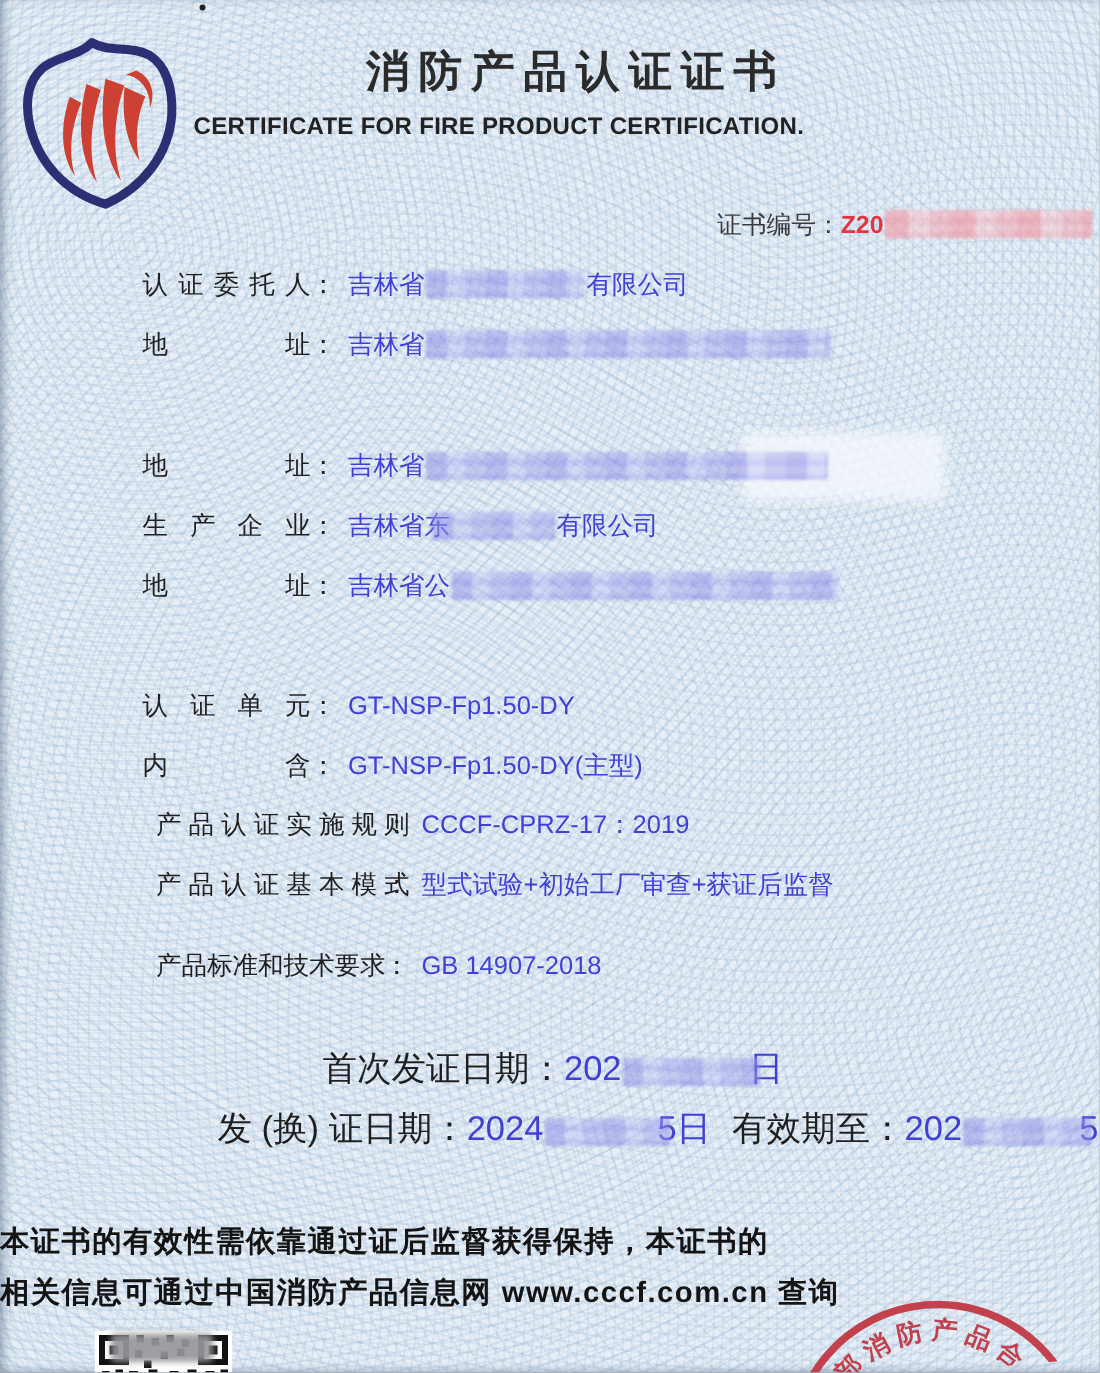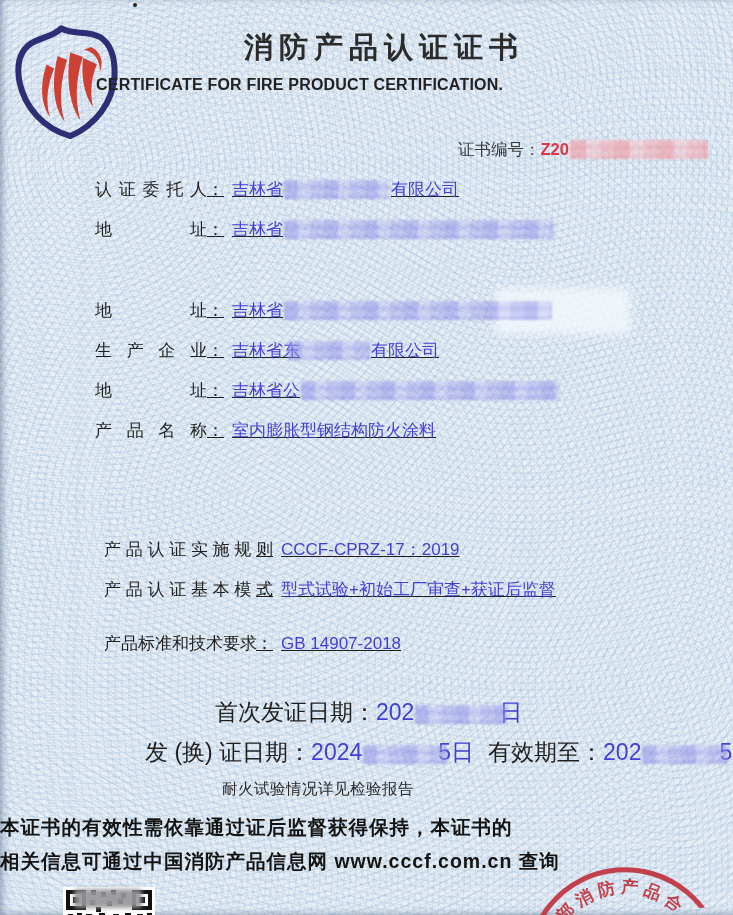--- a/index.html
+++ b/index.html
@@ -12,24 +12,24 @@
       repeating-radial-gradient(circle at 68% 8%, rgba(125,165,205,.14) 0 1.5px, rgba(255,255,255,0) 1.5px 7px),
       repeating-radial-gradient(circle at 35% 55%, rgba(125,165,205,.13) 0 1.5px, rgba(255,255,255,0) 1.5px 8px),
       repeating-radial-gradient(circle at 88% 75%, rgba(125,165,205,.13) 0 1.5px, rgba(255,255,255,0) 1.5px 7px),
       repeating-radial-gradient(circle at 8% 95%, rgba(125,165,205,.12) 0 1.5px, rgba(255,255,255,0) 1.5px 6px);
     box-shadow:inset 5px 0 8px -3px rgba(80,100,130,.5), inset 0 -3px 6px -2px rgba(80,100,130,.35);
     padding-left:35px;
   }
   .abs{position:absolute;white-space:nowrap;}
   .title{top:28px;left:0;right:0;text-align:center;font-size:29px;font-weight:700;
          letter-spacing:6px;color:#2b2b2b;}
-  .subtitle{top:76px;left:96px;font-size:16px;font-weight:700;color:#222;letter-spacing:.2px;}
-  .certno{top:139px;left:458px;font-size:16.5px;color:#3a3a3a;}
+  .subtitle{top:76px;left:129px;font-size:16px;font-weight:700;color:#222;letter-spacing:.2px;}
+  .certno{top:139px;left:478px;font-size:16.5px;color:#3a3a3a;}
   .certno .cv{color:#e03545;font-weight:600;}
-  .row{font-size:17px;color:#1f1f1f;text-decoration:underline;}
+  .row{font-size:17px;color:#1f1f1f;}
   .row .lbl{display:inline-block;width:112px;text-align:justify;text-align-last:justify;}
   .row.wide .lbl{width:152px;}
   .row .colon{margin-right:8px;}
   .val{color:#4240d4;}
   .rd{display:inline-block;height:19px;vertical-align:-4px;border-radius:2px;
       filter:blur(1.2px);position:relative;z-index:2;margin:0 1px;
       background-image:
         repeating-linear-gradient(90deg, rgba(124,124,228,.42) 0 14px, rgba(164,164,240,.30) 14px 26px, rgba(140,140,232,.38) 26px 40px),
         repeating-linear-gradient(180deg, rgba(255,255,255,.22) 0 5px, rgba(150,150,235,.18) 5px 10px);}
   .rd.red{background-image:
@@ -82,42 +82,44 @@
   </div>
   <div class="abs row" style="top:299px;left:95px">
     <span class="lbl">地 址</span><span class="colon">：</span><span class="val">吉林省</span><span class="rd" style="width:268px"></span>
   </div>
   <div class="abs row" style="top:339px;left:95px">
     <span class="lbl">生 产 企 业</span><span class="colon">：</span><span class="val">吉林省东</span><span class="rd ov-left" style="width:82px"></span><span class="val">有限公司</span>
   </div>
   <div class="abs row" style="top:379px;left:95px">
     <span class="lbl">地 址</span><span class="colon">：</span><span class="val">吉林省公</span><span class="rd" style="width:258px"></span>
   </div>
-  <div class="abs row" style="top:419px;left:95px">
-    <span class="lbl">产 品 名 称</span><span class="colon">：</span><span class="val">室内膨胀型钢结构防火涂料</span>
+  <div class="abs row" style="top:459px;left:95px">
+    <span class="lbl">认 证 单 元</span><span class="colon">：</span><span class="val">GT-NSP-Fp1.50-DY</span>
+  </div>
+  <div class="abs row" style="top:499px;left:95px">
+    <span class="lbl">内 含</span><span class="colon">：</span><span class="val">GT-NSP-Fp1.50-DY(主型)</span>
   </div>
   <div class="abs row wide" style="top:538px;left:104px">
     <span class="lbl">产 品 认 证 实 施 规 则</span><span class="colon">：</span><span class="val">CCCF-CPRZ-17：2019</span>
   </div>
   <div class="abs row wide" style="top:578px;left:104px">
     <span class="lbl">产 品 认 证 基 本 模 式</span><span class="colon">：</span><span class="val">型式试验+初始工厂审查+获证后监督</span>
   </div>
   <div class="abs row wide" style="top:632px;left:104px">
     <span class="lbl">产品标准和技术要求</span><span class="colon">：</span><span class="val">GB 14907-2018</span>
   </div>
 
 
   <div class="abs dates" style="top:697px;left:215px">
     <span>首次发证日期：</span><span class="val">202</span><span class="rd" style="width:92px"></span><span class="val" style="margin-left:-9px">日</span>
   </div>
   <div class="abs dates" style="top:737px;left:145px">
     <span>发 (换) 证日期：</span><span class="val">2024</span><span class="rd" style="width:84px"></span><span class="val" style="margin-left:-10px">5日</span><span style="display:inline-block;width:14px"></span><span>有效期至：</span><span class="val">202</span><span class="rd" style="width:86px"></span><span class="val" style="margin-left:-10px">5日</span>
   </div>
 
-  <div class="abs note">耐火试验情况详见检验报告</div>
   <div class="abs foot" style="top:797px">本证书的有效性需依靠通过证后监督获得保持，本证书的</div>
   <div class="abs foot" style="top:831px">相关信息可通过中国消防产品信息网 www.cccf.com.cn 查询</div>
 
   <div class="abs qrwrap">
     <svg width="92" height="92" viewBox="0 0 92 92">
       <rect x="0" y="0" width="92" height="92" fill="#fff"></rect>
       <rect x="3" y="3" width="20" height="20" fill="#111"></rect>
       <rect x="7" y="7" width="12" height="12" fill="#fff"></rect>
       <rect x="10" y="10" width="6" height="6" fill="#111"></rect>
       <rect x="69" y="3" width="20" height="20" fill="#111"></rect>

